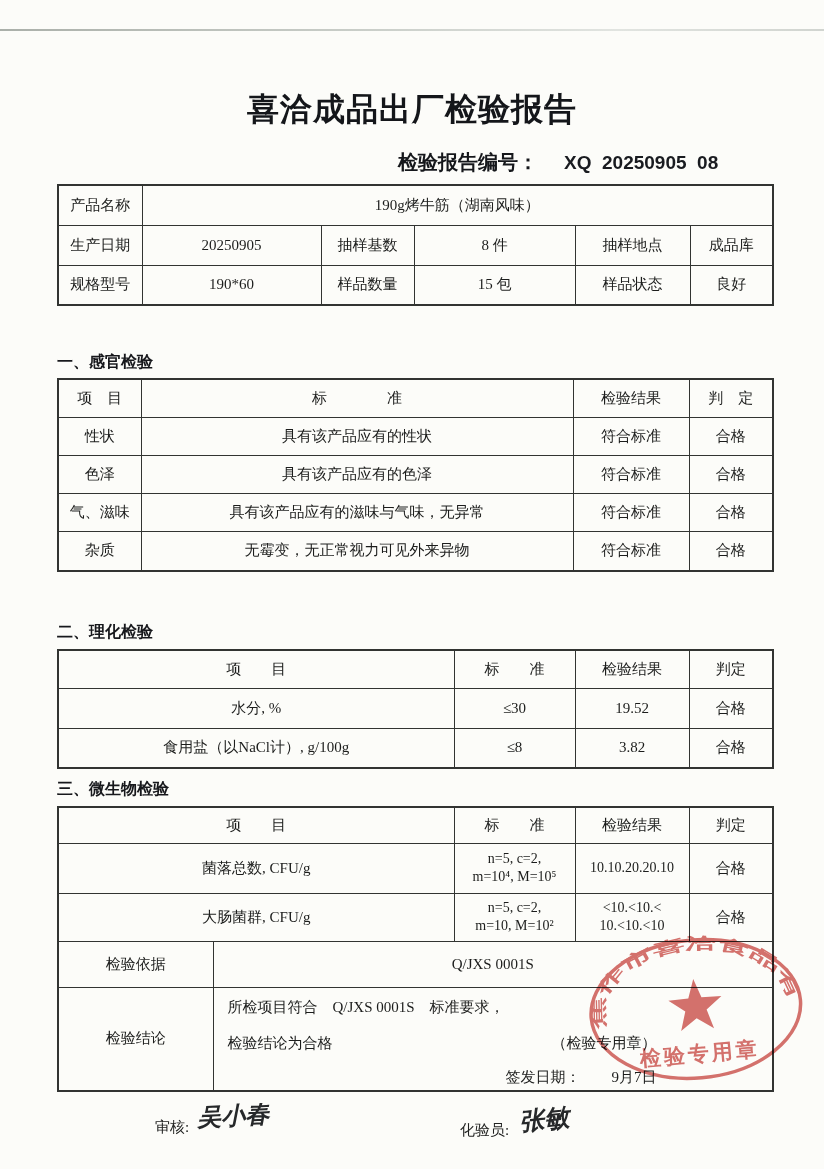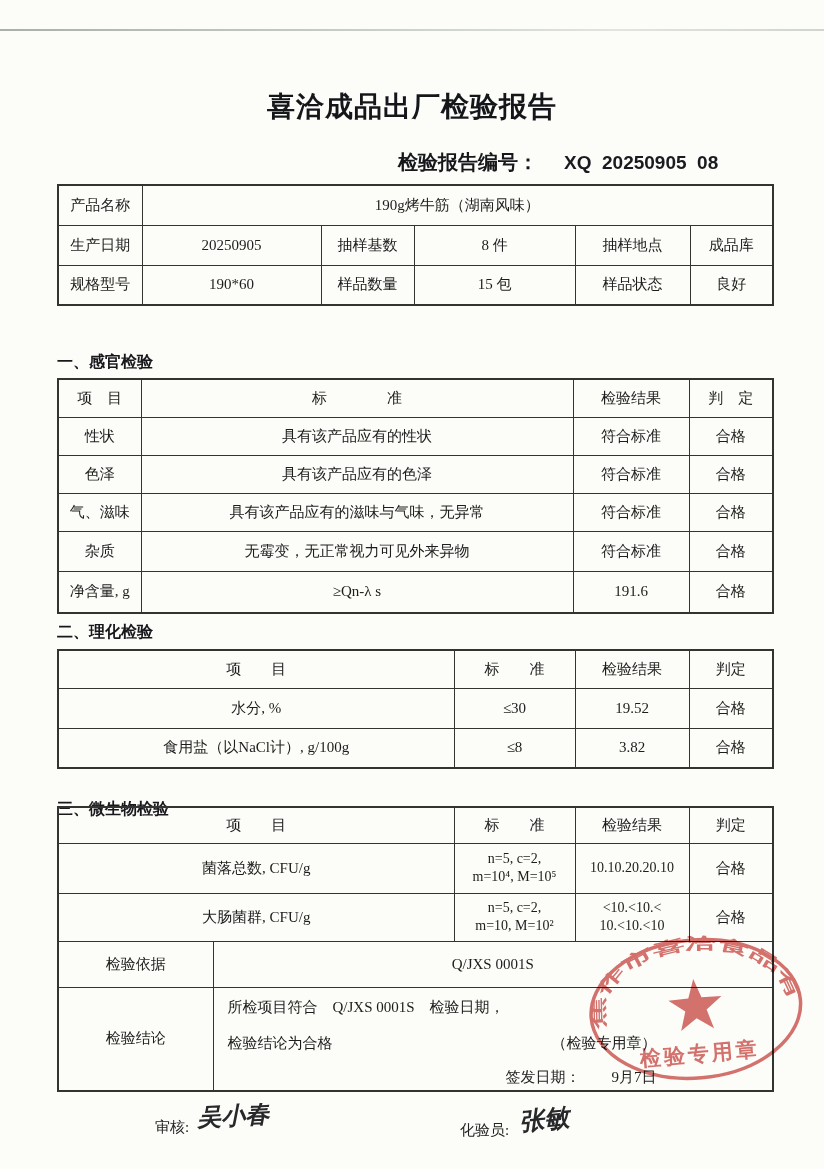--- a/index.html
+++ b/index.html
@@ -9,21 +9,21 @@
     font-family:"Liberation Serif","DejaVu Serif",serif;color:#1e1f1e;
   }
   .scan-line-top{
     position:absolute;top:29px;left:0;width:100%;height:2px;
     background:linear-gradient(to right,#8f968f 0%,#b9bfb9 45%,#d8dcd8 75%,#c2c7c2 100%);
     opacity:.75;
   }
   .doc-title{
     position:absolute;top:88px;left:0;width:100%;text-align:center;
     font-family:"Liberation Sans","DejaVu Sans",sans-serif;
-    font-weight:bold;font-size:28px;letter-spacing:1px;color:#14161a;
+    font-weight:bold;font-size:32px;letter-spacing:1px;color:#14161a;
   }
   .report-line{
     position:absolute;top:149px;left:398px;white-space:nowrap;
     font-family:"Liberation Sans","DejaVu Sans",sans-serif;
   }
   .report-line .lbl{font-size:20px;font-weight:bold;color:#15171b;}
   .report-line .val{font-size:19px;font-weight:600;margin-left:26px;white-space:pre;color:#191b20;}
   table{
     position:absolute;left:57px;width:715px;border-collapse:collapse;
     table-layout:fixed;font-size:15px;color:#1c1d1c;background:transparent;
@@ -42,21 +42,21 @@
   }
   #heading-1{top:352px;}
   #sensory-table{top:378px;}
   #sensory-table tr{height:38px;}
   #sensory-table tr.r4{height:40px;}
   #sensory-table tr.r5{height:42px;}
   #heading-2{top:622px;}
   #physchem-table{top:649px;}
   #physchem-table tr.hd{height:38px;}
   #physchem-table tr{height:40px;}
-  #heading-3{top:799px;text-align:center;}
+  #heading-3{top:779px;text-align:center;}
   #micro-table{top:806px;}
   #micro-table tr.hd{height:36px;}
   #micro-table tr.d1{height:50px;}
   #micro-table tr.d2{height:48px;margin-left:32px;}
   #micro-table tr.basis{height:46px;}
   #micro-table tr.concl{height:104px;}
   td.concl-cell{position:relative;text-align:left;padding:0;}
   .concl-line{position:absolute;white-space:nowrap;font-size:15px;}
   .cl1{left:14px;top:10px;}
   .cl2{left:14px;top:46px;}
@@ -157,26 +157,20 @@
       <td class="left">具有该产品应有的滋味与气味，无异常</td>
       <td>符合标准</td>
       <td>合格</td>
     </tr>
     <tr class="r4">
       <td class="left">杂质</td>
       <td class="left">无霉变，无正常视力可见外来异物</td>
       <td>符合标准</td>
       <td>合格</td>
     </tr>
-    <tr class="r5">
-      <td class="left">净含量, g</td>
-      <td>≥Qn-λ s</td>
-      <td>191.6</td>
-      <td>合格</td>
-    </tr>
   </tbody>
     </table>
 
   <div id="heading-2" class="sec-heading">二、理化检验</div>
   <table id="physchem-table">
     <colgroup>
         <col style="width:396px">
         <col style="width:121px">
         <col style="width:114px">
         <col style="width:84px">
@@ -234,21 +228,21 @@
 10.&lt;10.&lt;10</td>
       <td>合格</td>
     </tr>
     <tr class="basis">
       <td>检验依据</td>
       <td colspan="4">Q/JXS 0001S</td>
     </tr>
     <tr class="concl">
       <td>检验结论</td>
       <td colspan="4" class="concl-cell">
-        <span class="concl-line cl1">所检项目符合　Q/JXS 0001S　检验日期，</span>
+        <span class="concl-line cl1">所检项目符合　Q/JXS 0001S　标准要求，</span>
         <span class="concl-line cl2">检验结论为合格</span>
         <span class="concl-line cl-stampnote">（检验专用章）</span>
         <span class="concl-line cl-issue-lbl">签发日期：</span>
         <span class="concl-line cl-issue-val">9月7日</span>
       </td>
     </tr>
   </tbody>
     </table>
 
   <svg class="seal" viewBox="0 0 248 172">

